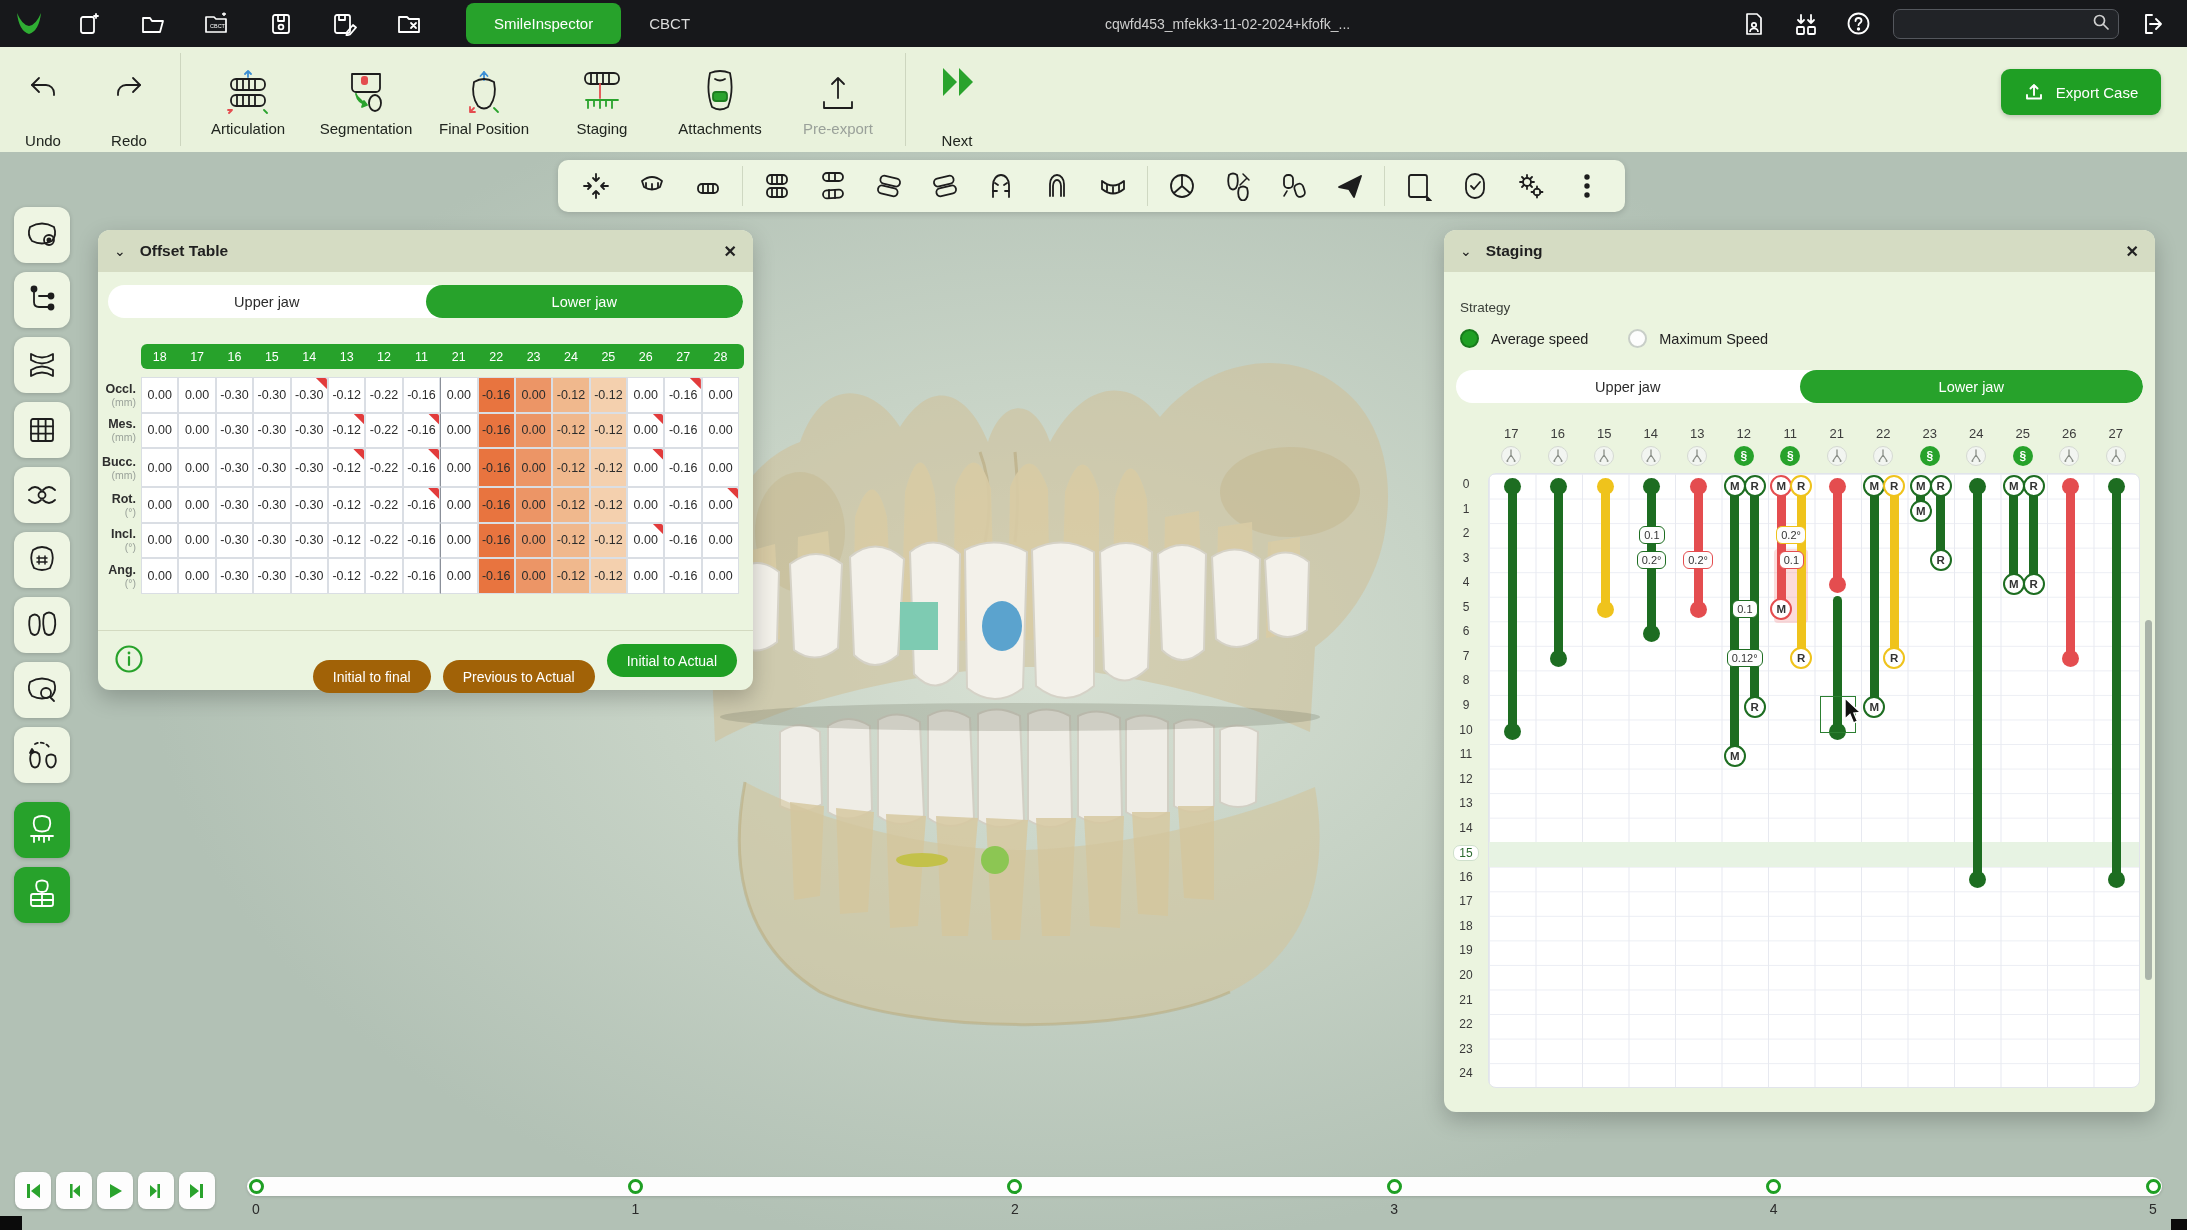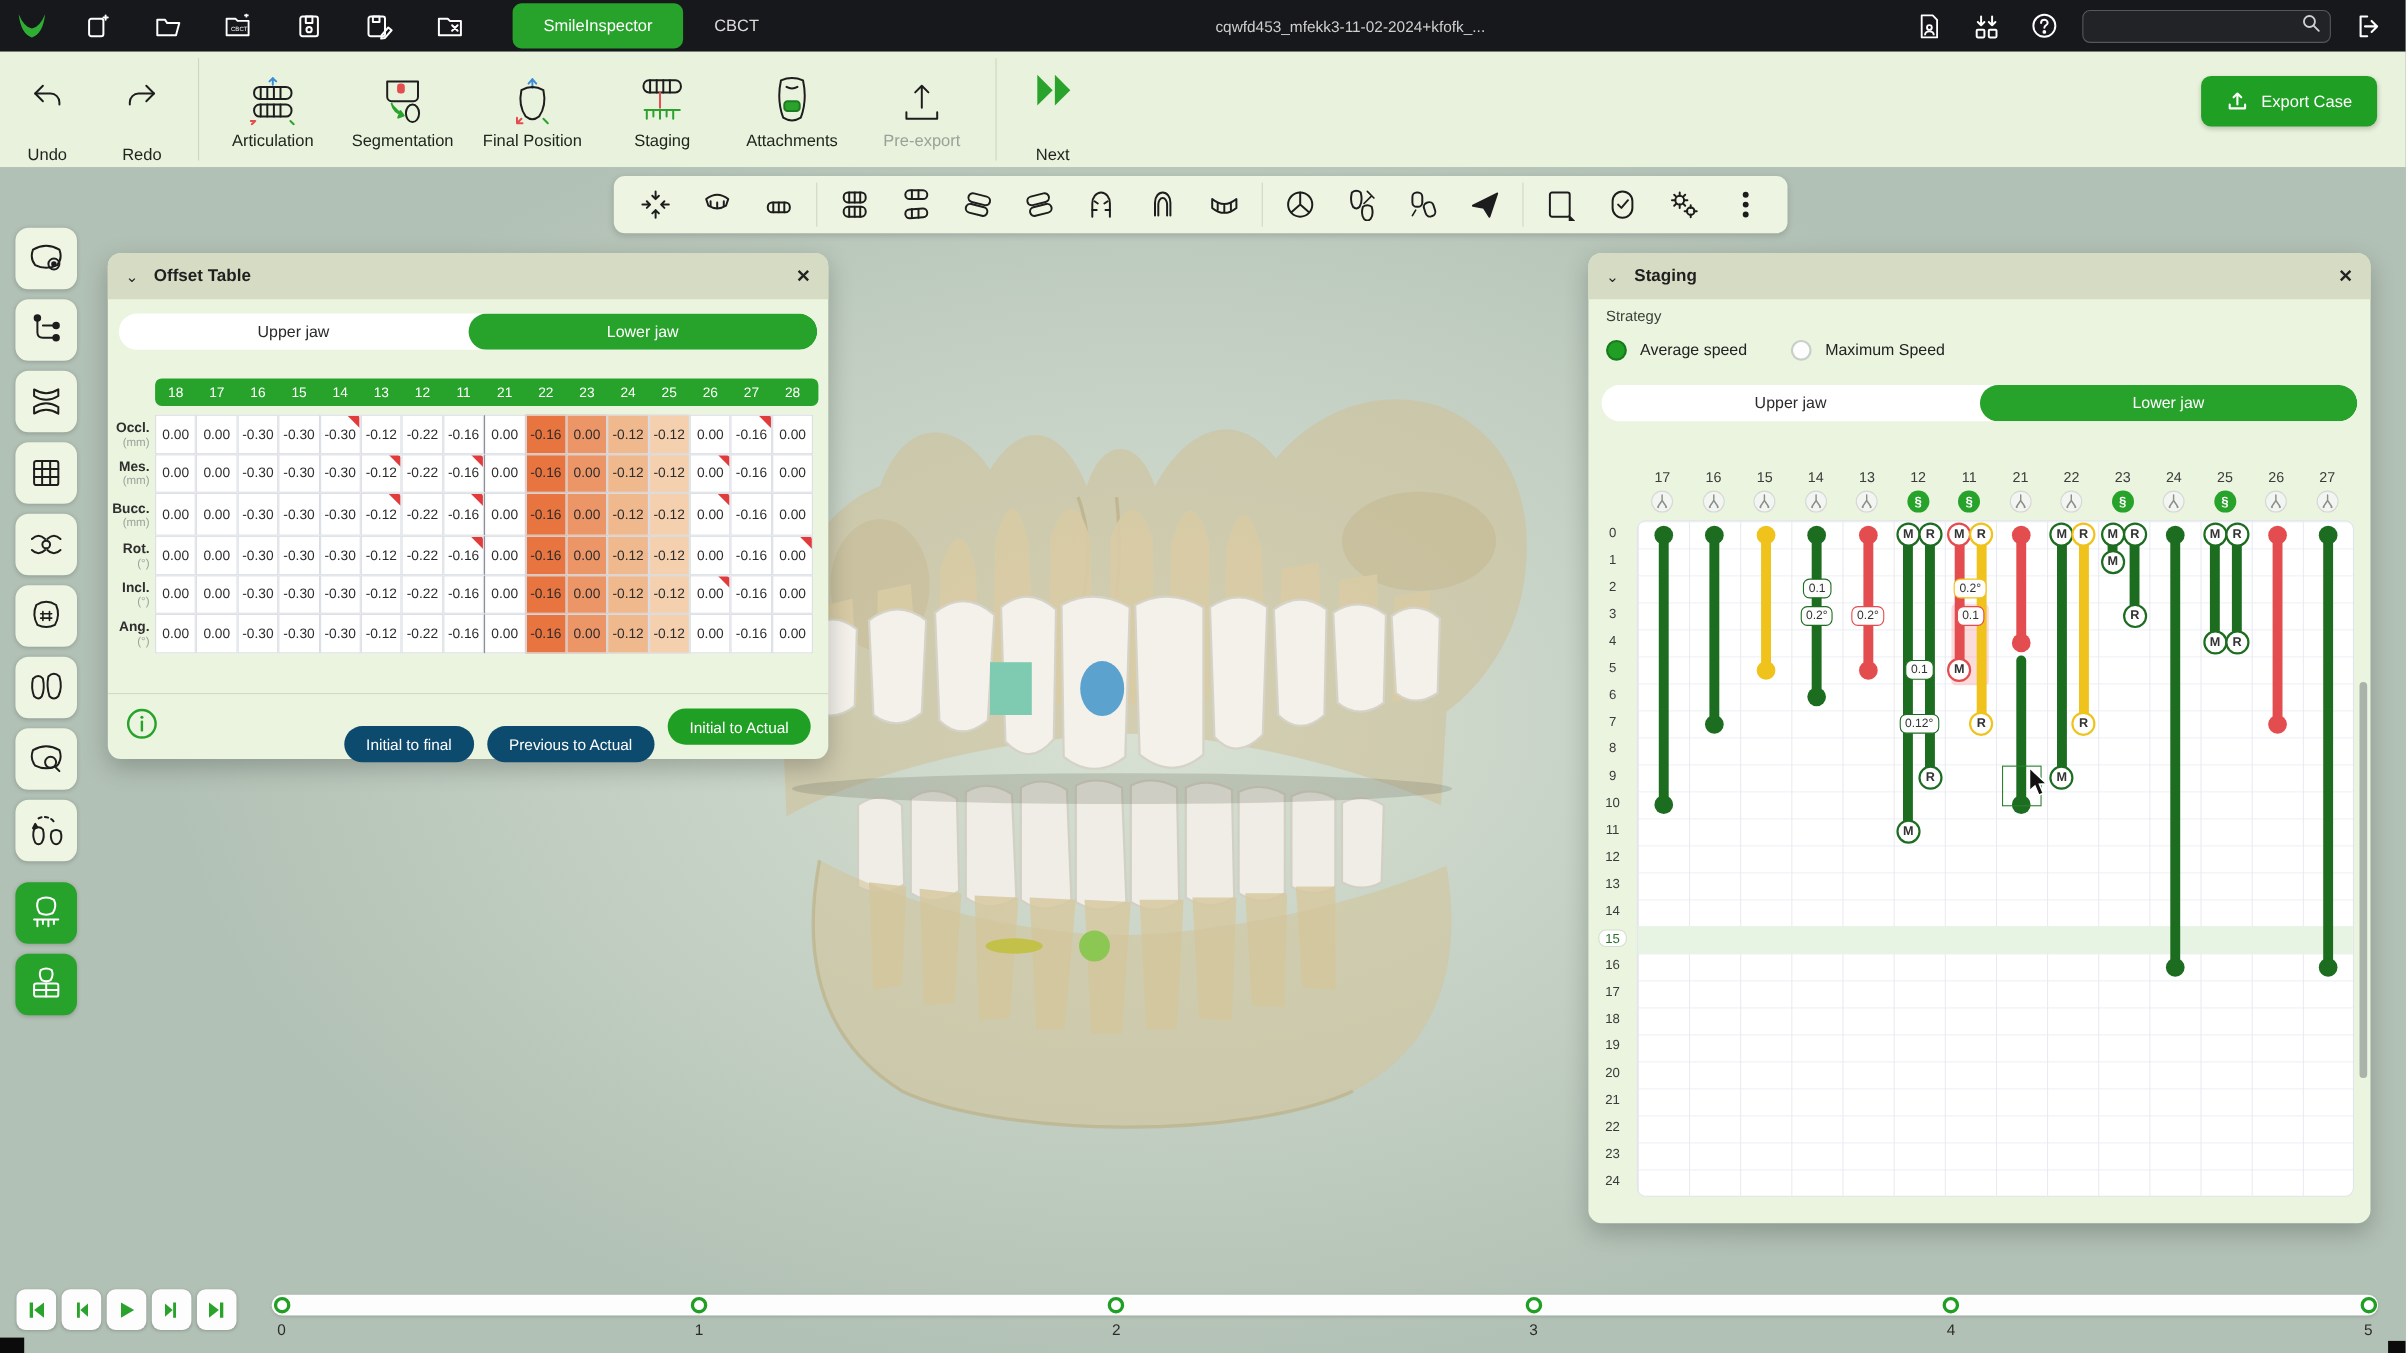--- a/index.html
+++ b/index.html
@@ -77,21 +77,21 @@
   .ot-lab .l2{font-size:10.5px;color:#9aa29a;}
   .ot-cell{position:relative;background:#fff;border:0.5px solid #dadee4;display:flex;align-items:center;
            justify-content:center;font-size:12.5px;color:#2c2c2c;cursor:text;}
   .ot-cell.mid{border-left:1.5px solid #8b9099;}
   .ot-cell .flag{position:absolute;right:0;top:0;width:11px;height:11px;background:#e23b3b;
                  clip-path:polygon(100% 0,0 0,100% 100%);border-top-right-radius:2px;}
   .ot-foot{position:absolute;left:0;right:0;bottom:0;height:60px;border-top:1px solid #d3dac1;
            display:flex;align-items:center;padding:0 16px;gap:12px;}
   .ot-btn{height:33px;border-radius:17px;padding:0 20px;display:flex;align-items:center;font-size:14px;
           color:#fff;cursor:pointer;}
-  .ot-btn.gray{background:#0c4a6e;margin-top:32px;}
+  .ot-btn.gray{background:#a16207;margin-top:32px;}
   .ot-btn.green{background:#1f9f24;}
 
   
   .strategy-lbl{font-size:13.5px;color:#3a3f39;}
   .radio-row{display:flex;align-items:center;gap:40px;}
   .radio{display:flex;align-items:center;gap:12px;cursor:pointer;}
   .radio .dotc{width:19px;height:19px;border-radius:50%;}
   .radio .dotc.on{background:#1f9f24;border:2px solid #187a1c;}
   .radio .dotc.off{background:#fdfdfd;border:2px solid #c8cec8;}
   .radio .rl{font-size:14.5px;color:#222;}
@@ -789,21 +789,21 @@
     <div class="ot-btn green">Initial to Actual</div>
   </div>
 </div>
 
 <div class="panel" style="left:1444px;top:230px;width:711px;height:882px;">
   <div class="panel-hd">
     <span class="chev">⌄</span>
     <span class="ttl">Staging</span>
     <span class="x">✕</span>
   </div>
-  <div style="padding:8px 16px 0 16px;">
+  <div style="padding:28px 16px 0 16px;">
     <div class="strategy-lbl">Strategy</div>
     <div class="radio-row" style="margin-top:14px;">
       <div class="radio">
         <span class="dotc on"></span>
         <span class="rl">Average speed</span>
       </div>
       <div class="radio">
         <span class="dotc off"></span>
         <span class="rl">Maximum Speed</span>
       </div>

